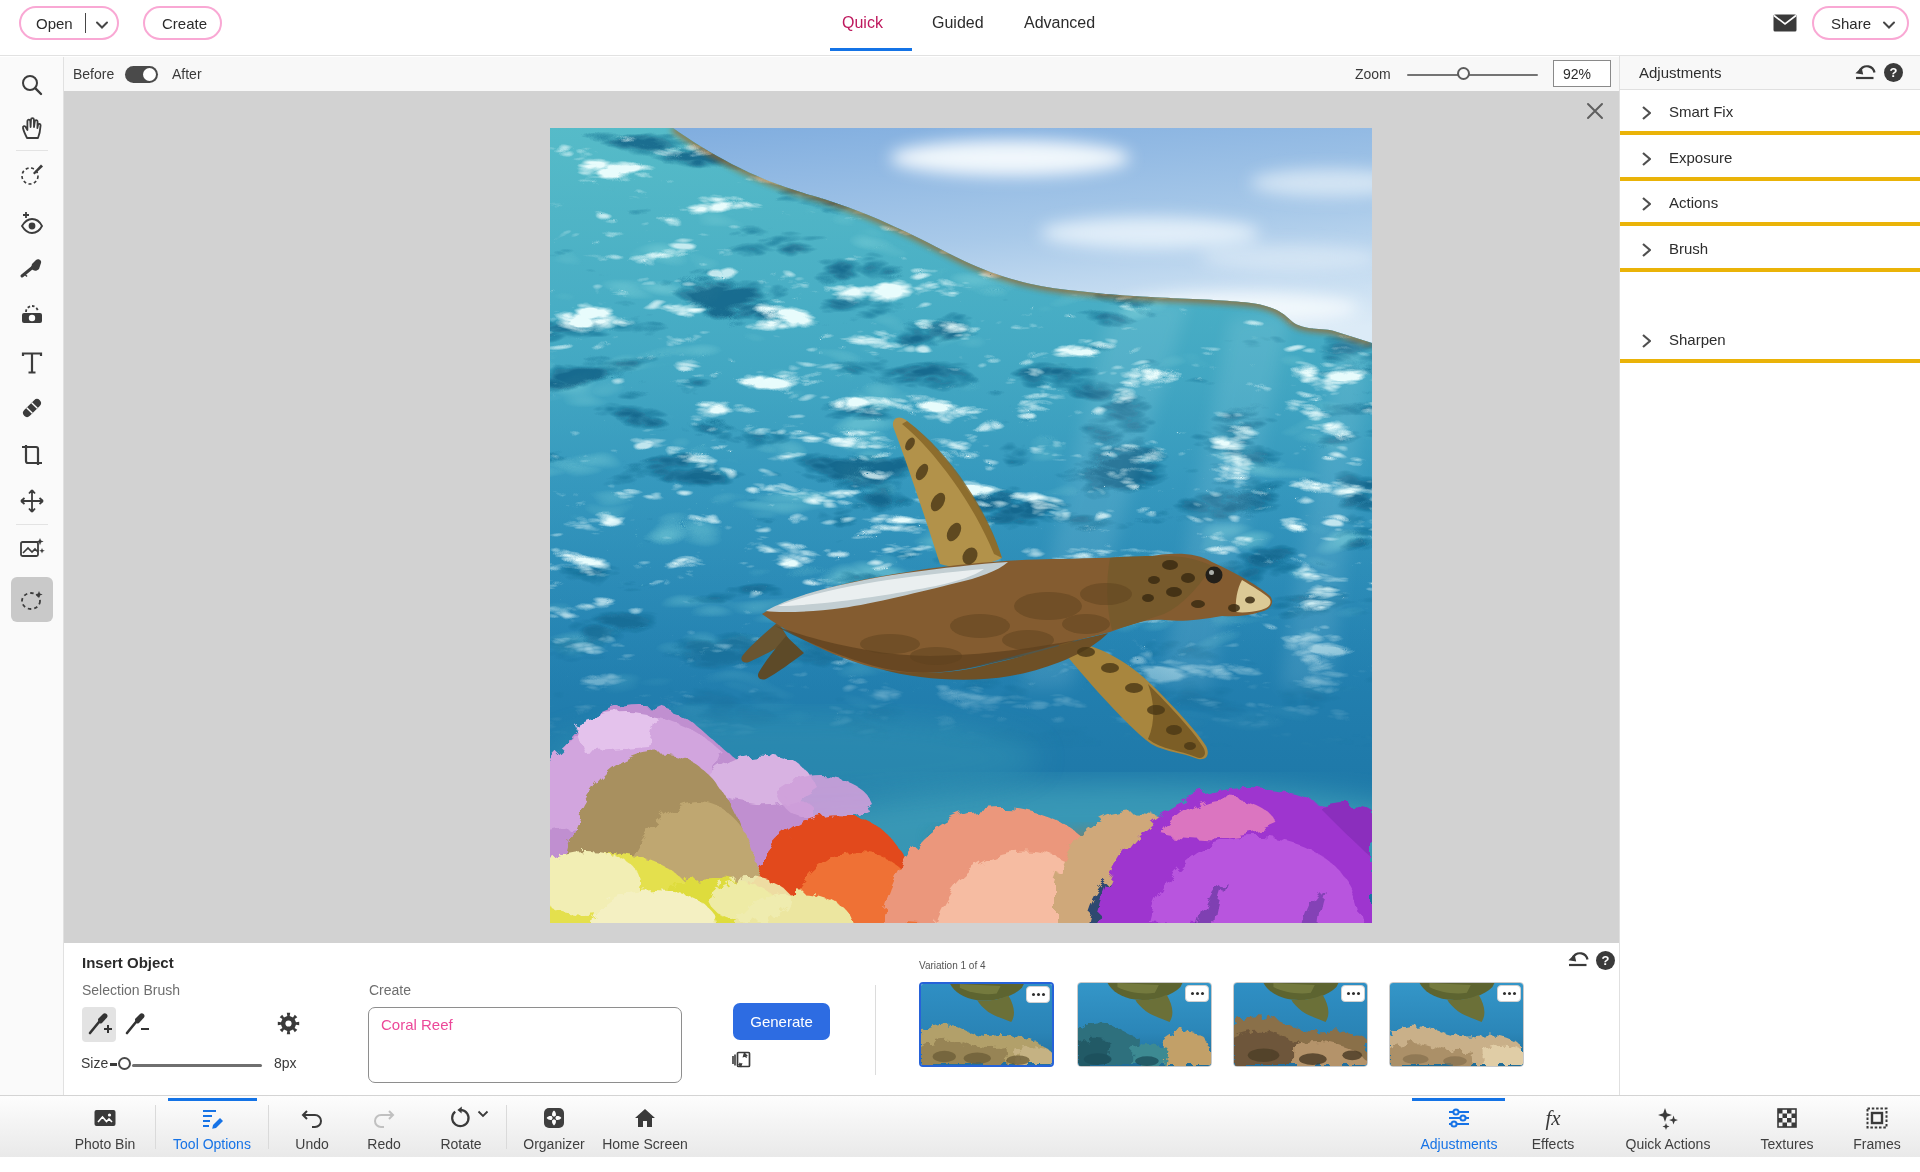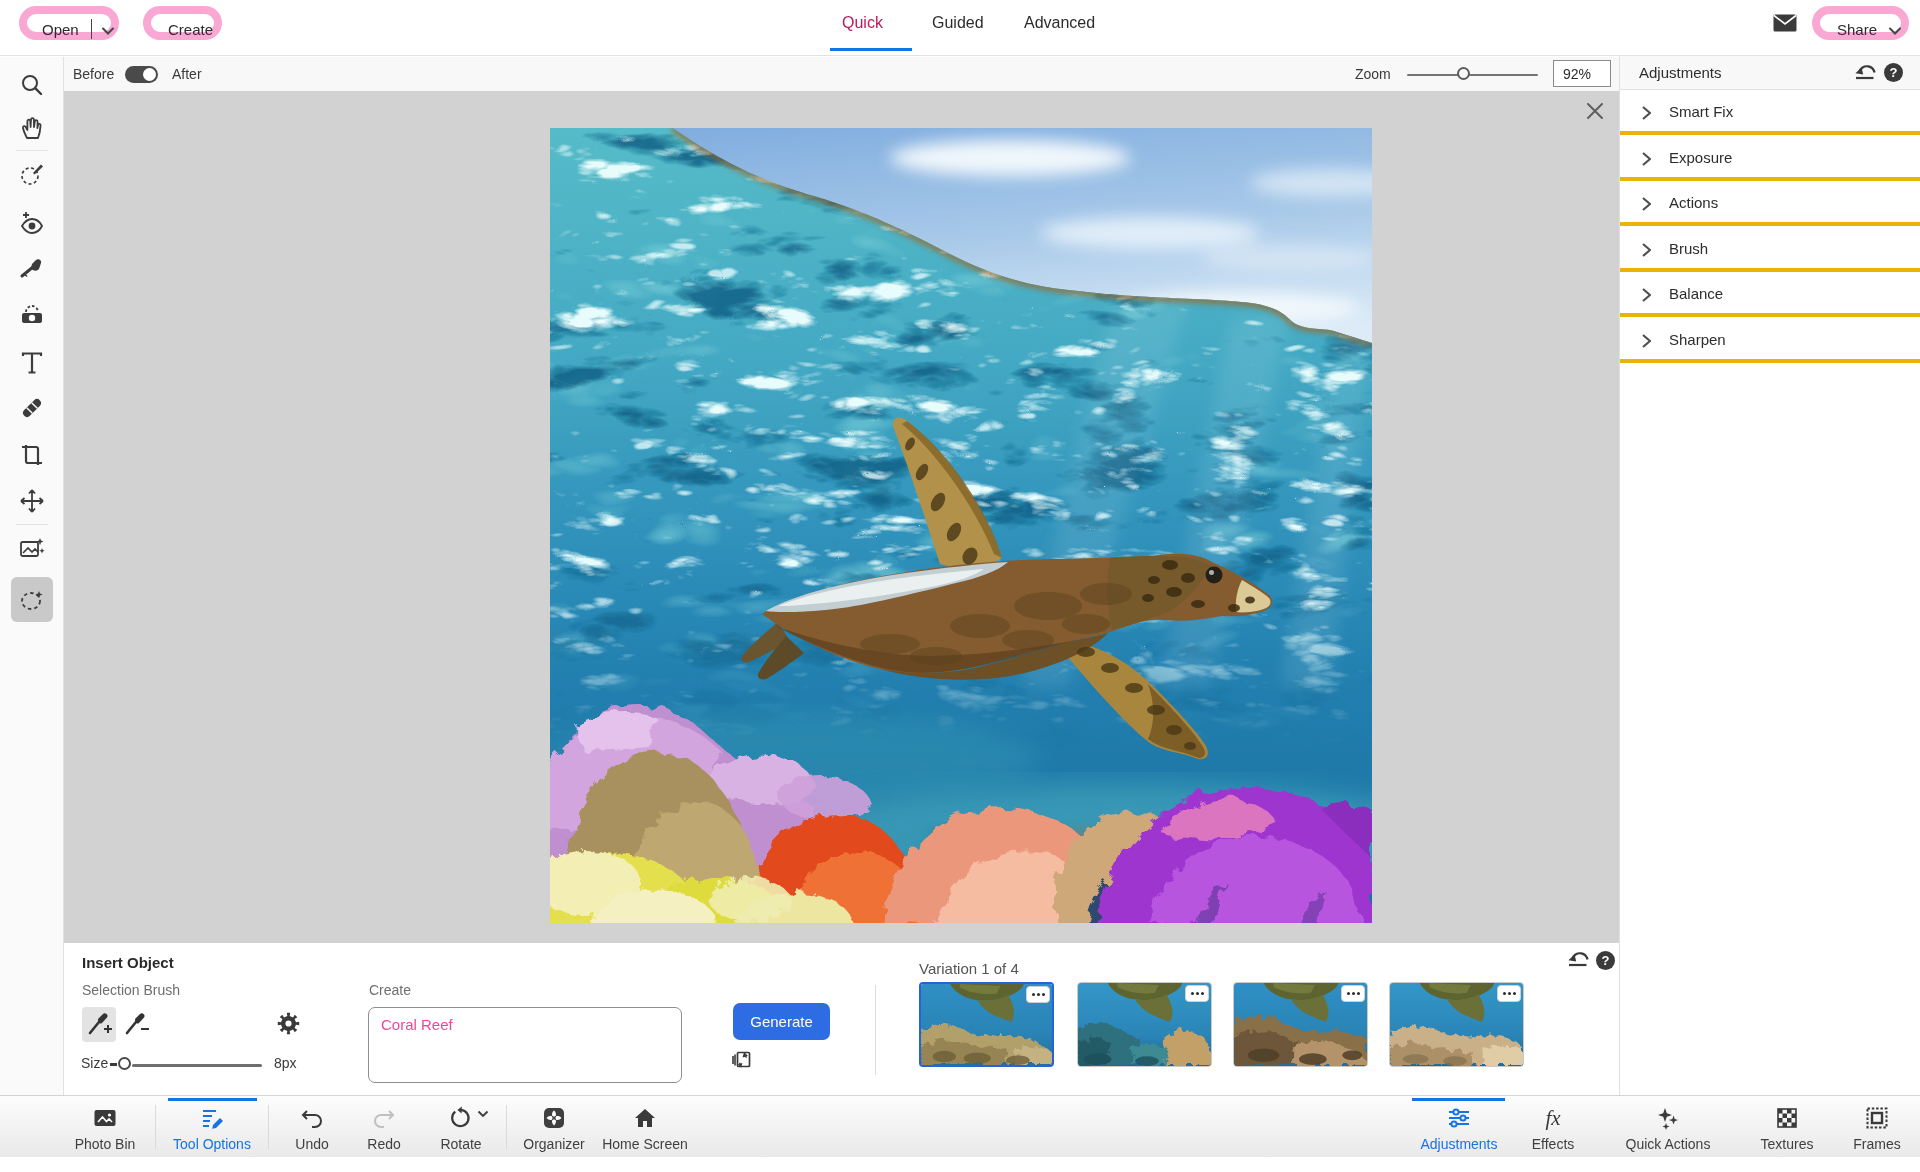--- a/index.html
+++ b/index.html
@@ -1,20 +1,20 @@
 <!DOCTYPE html>
 <html><head>
 <meta charset="utf-8">
 <style>
   * { margin:0; padding:0; box-sizing:border-box; }
   html,body { width:1920px; height:1172px; background:#fff; font-family:"Liberation Sans", sans-serif; overflow:hidden; }
   #app { position:relative; width:1920px; height:1172px; }
   .abs { position:absolute; }
   #topbar { left:0; top:0; width:1920px; height:56px; background:#fff; border-bottom:1px solid #e2e2e2; }
-  .pillbtn { position:absolute; border:8px solid #f9a8d4; border-radius:18px; background:#fff; color:#2c2c2c; font-size:15px; }
+  .pillbtn { position:absolute; border:2px solid #f9a8d4; border-radius:18px; background:#fff; color:#2c2c2c; font-size:15px; }
   #btn-open { left:19px; top:6px; width:100px; height:34px; }
   #btn-open .sep { position:absolute; left:64px; top:5px; width:1px; height:20px; background:#464646; }
   #btn-create { left:143px; top:6px; width:79px; height:34px; }
   #btn-share { left:1812px; top:6px; width:97px; height:34px; }
   .tab { position:absolute; top:14px; font-size:16px; color:#2c2c2c; }
   #quick-line { position:absolute; left:830px; top:48px; width:82px; height:3px; background:#1473e6; }
   #rail { left:0; top:57px; width:64px; height:1038px; background:#fafafa; border-right:1px solid #e1e1e1; }
   .ricon { position:absolute; left:32px; width:26px; height:26px; transform:translate(-13px,-13px); }
   .rdiv { position:absolute; left:16px; width:32px; height:1px; background:#e3e3e3; }
   #active-tool { position:absolute; left:11px; top:520px; width:42px; height:45px; background:#c9c9c9; border-radius:6px; }
@@ -37,21 +37,21 @@
   #ipanel { left:64px; top:943px; width:1555px; height:152px; background:#fff; }
   #ipanel .h1 { position:absolute; left:18px; top:11px; font-size:15px; font-weight:700; color:#2b2b2b; }
   #ipanel .h2 { position:absolute; font-size:14px; color:#6e6e6e; }
   .brushbtn { position:absolute; top:64px; width:34px; height:35px; border-radius:4px; }
   #size-row { position:absolute; left:17px; top:112px; font-size:14px; color:#3a3a3a; }
   #sizetrack { position:absolute; left:68px; top:121px; width:130px; height:3px; background:#6f6f6f; border-radius:2px; }
   #sizeknob { position:absolute; left:54px; top:114px; width:13px; height:13px; border-radius:50%; background:#fff; border:2px solid #4a4a4a; }
   #prompt-box { position:absolute; left:304px; top:64px; width:314px; height:76px; background:#fff; border:1.5px solid #8e8e8e; border-radius:7px; font-size:15px; color:#ec4899; padding:8px 12px; }
   #gen-btn { position:absolute; left:669px; top:60px; width:97px; height:37px; background:#2d6ce2; border-radius:7px; color:#fff; font-size:15px; display:flex; align-items:center; justify-content:center; }
   #idivider { position:absolute; left:811px; top:42px; width:1px; height:90px; background:#dcdcdc; }
-  #vartext { position:absolute; left:855px; top:17px; font-size:15px; color:#545454; }
+  #vartext { position:absolute; left:855px; top:17px; font-size:10px; color:#545454; }
   .thumb { position:absolute; top:39px; width:135px; height:85px; border-radius:4px; overflow:hidden; }
   .thumb svg { display:block; }
   .dots { position:absolute; right:2px; top:2px; width:24px; height:17px; background:#fff; border-radius:4px; border:1px solid #d0d0d0; display:flex; align-items:center; justify-content:center; gap:2px; }
   .dots i { width:3px; height:3px; border-radius:50%; background:#2e2e2e; }
   #taskbar { left:0; top:1095px; width:1920px; height:62px; background:linear-gradient(#fdfdfd,#e9e9e9); border-top:1px solid #d4d4d4; }
   .titem { position:absolute; top:0; text-align:center; font-size:14px; color:#3f3f3f; }
   .titem .ic { position:absolute; left:50%; top:10px; transform:translateX(-50%); width:24px; height:24px; }
   .titem .lb { position:absolute; left:50%; top:40px; transform:translateX(-50%); white-space:nowrap; }
   .titem.blue { color:#1673e6; }
   .tdiv { position:absolute; top:9px; width:1px; height:44px; background:#dadada; }
@@ -417,26 +417,20 @@
           <path d="M2 2 l7 6 -7 6" fill="none" stroke="#4f4f4f" stroke-width="2.2"></path>
         </svg>
         <span class="rt">Actions</span>
       </div>
     <div class="arow" style="top:171px">
         <svg class="chev" viewBox="0 0 10 16">
           <path d="M2 2 l7 6 -7 6" fill="none" stroke="#4f4f4f" stroke-width="2.2"></path>
         </svg>
         <span class="rt">Brush</span>
       </div>
-    <div class="arow" style="top:216px">
-        <svg class="chev" viewBox="0 0 10 16">
-          <path d="M2 2 l7 6 -7 6" fill="none" stroke="#4f4f4f" stroke-width="2.2"></path>
-        </svg>
-        <span class="rt">Balance</span>
-      </div>
     <div class="arow" style="top:262px">
         <svg class="chev" viewBox="0 0 10 16">
           <path d="M2 2 l7 6 -7 6" fill="none" stroke="#4f4f4f" stroke-width="2.2"></path>
         </svg>
         <span class="rt">Sharpen</span>
       </div>
   </div>
 
   <div id="ipanel" class="abs">
     <div class="h1">Insert Object</div>

